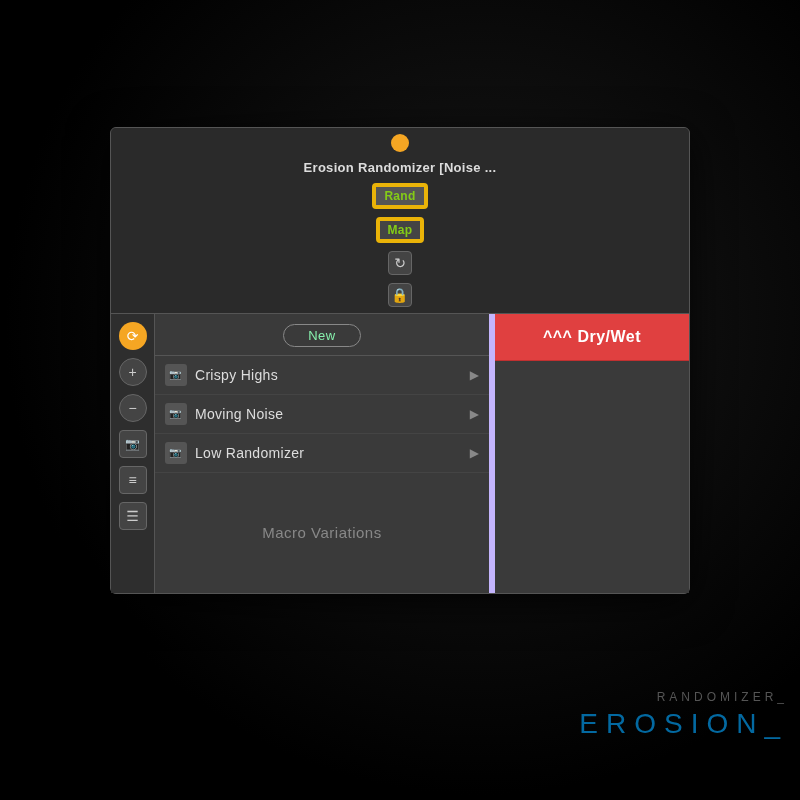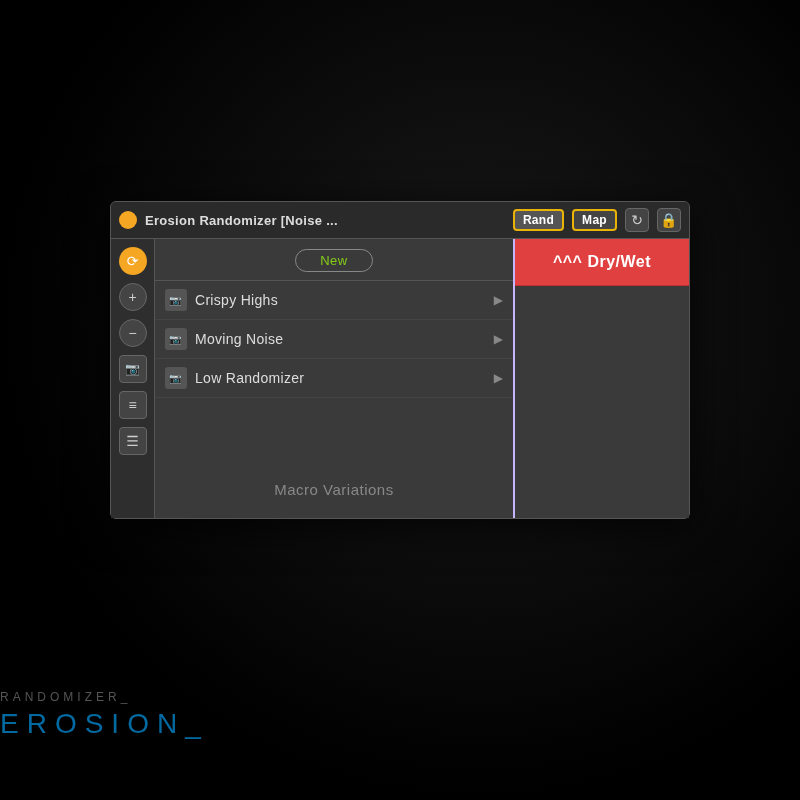--- a/index.html
+++ b/index.html
@@ -34,43 +34,44 @@
 
     
     .title-bar {
       background: #2a2a2a;
       border-bottom: 1px solid #555;
       border-radius: 5px 5px 0 0;
       display: flex;
       align-items: center;
       padding: 6px 8px;
       gap: 8px;
+      flex-direction: column;
     }
 
     .title-dot {
       width: 18px;
       height: 18px;
       border-radius: 50%;
       background: #f5a623;
       flex-shrink: 0;
     }
 
     .title-text {
       color: #ddd;
       font-size: 13px;
       font-weight: 600;
       flex: 1;
       letter-spacing: 0.3px;
     }
 
     .title-btn {
       background: #444;
-      border: 2px solid #eab308;
+      border: 4px solid #eab308;
       border-radius: 4px;
-      color: #ffffff;
+      color: #84cc16;
       font-size: 12px;
       font-weight: 600;
       padding: 2px 8px;
       cursor: pointer;
       letter-spacing: 0.3px;
     }
 
     .title-btn.rand {
       background: #555;
     }
@@ -147,21 +148,21 @@
       display: flex;
       justify-content: center;
       padding: 10px 0 8px;
       border-bottom: 1px solid #555;
     }
 
     .new-btn {
       background: transparent;
       border: 1.5px solid #888;
       border-radius: 12px;
-      color: #84cc16;
+      color: #86efac;
       font-size: 13px;
       font-weight: 500;
       padding: 3px 24px;
       cursor: pointer;
       letter-spacing: 0.5px;
     }
 
     .preset-list {
       display: flex;
       flex-direction: column;
@@ -199,38 +200,38 @@
 
     .preset-play {
       color: #888;
       font-size: 12px;
       cursor: pointer;
     }
 
     .macro-area {
       flex: 1;
       display: flex;
-      align-items: flex-end;
+      align-items: center;
       justify-content: center;
       padding: 20px;
       min-height: 120px;
     }
 
     .macro-text {
       color: #888;
       font-size: 15px;
       font-weight: 500;
       letter-spacing: 0.5px;
     }
 
     
     .right-panel {
-      width: 176px;
+      width: 200px;
       background: #3a3a3a;
-      border-left: 2px solid #c4b5fd;
+      border-left: 6px solid #c4b5fd;
       display: flex;
       flex-direction: column;
     }
 
     .dry-wet-header {
       background: #e04040;
       padding: 14px 8px;
       text-align: center;
       border-bottom: 1px solid #c03030;
     }
@@ -263,21 +264,21 @@
       font-weight: 500;
       letter-spacing: 0.5px;
     }
 
     
     .bottom-text {
       position: absolute;
       bottom: 60px;
       left: 0;
       right: 12px;
-      text-align: left;
+      text-align: right;
       z-index: 10;
     }
 
     .bottom-sub {
       color: #555;
       font-size: 12px;
       letter-spacing: 4px;
       margin-bottom: 4px;
       font-weight: 400;
     }

